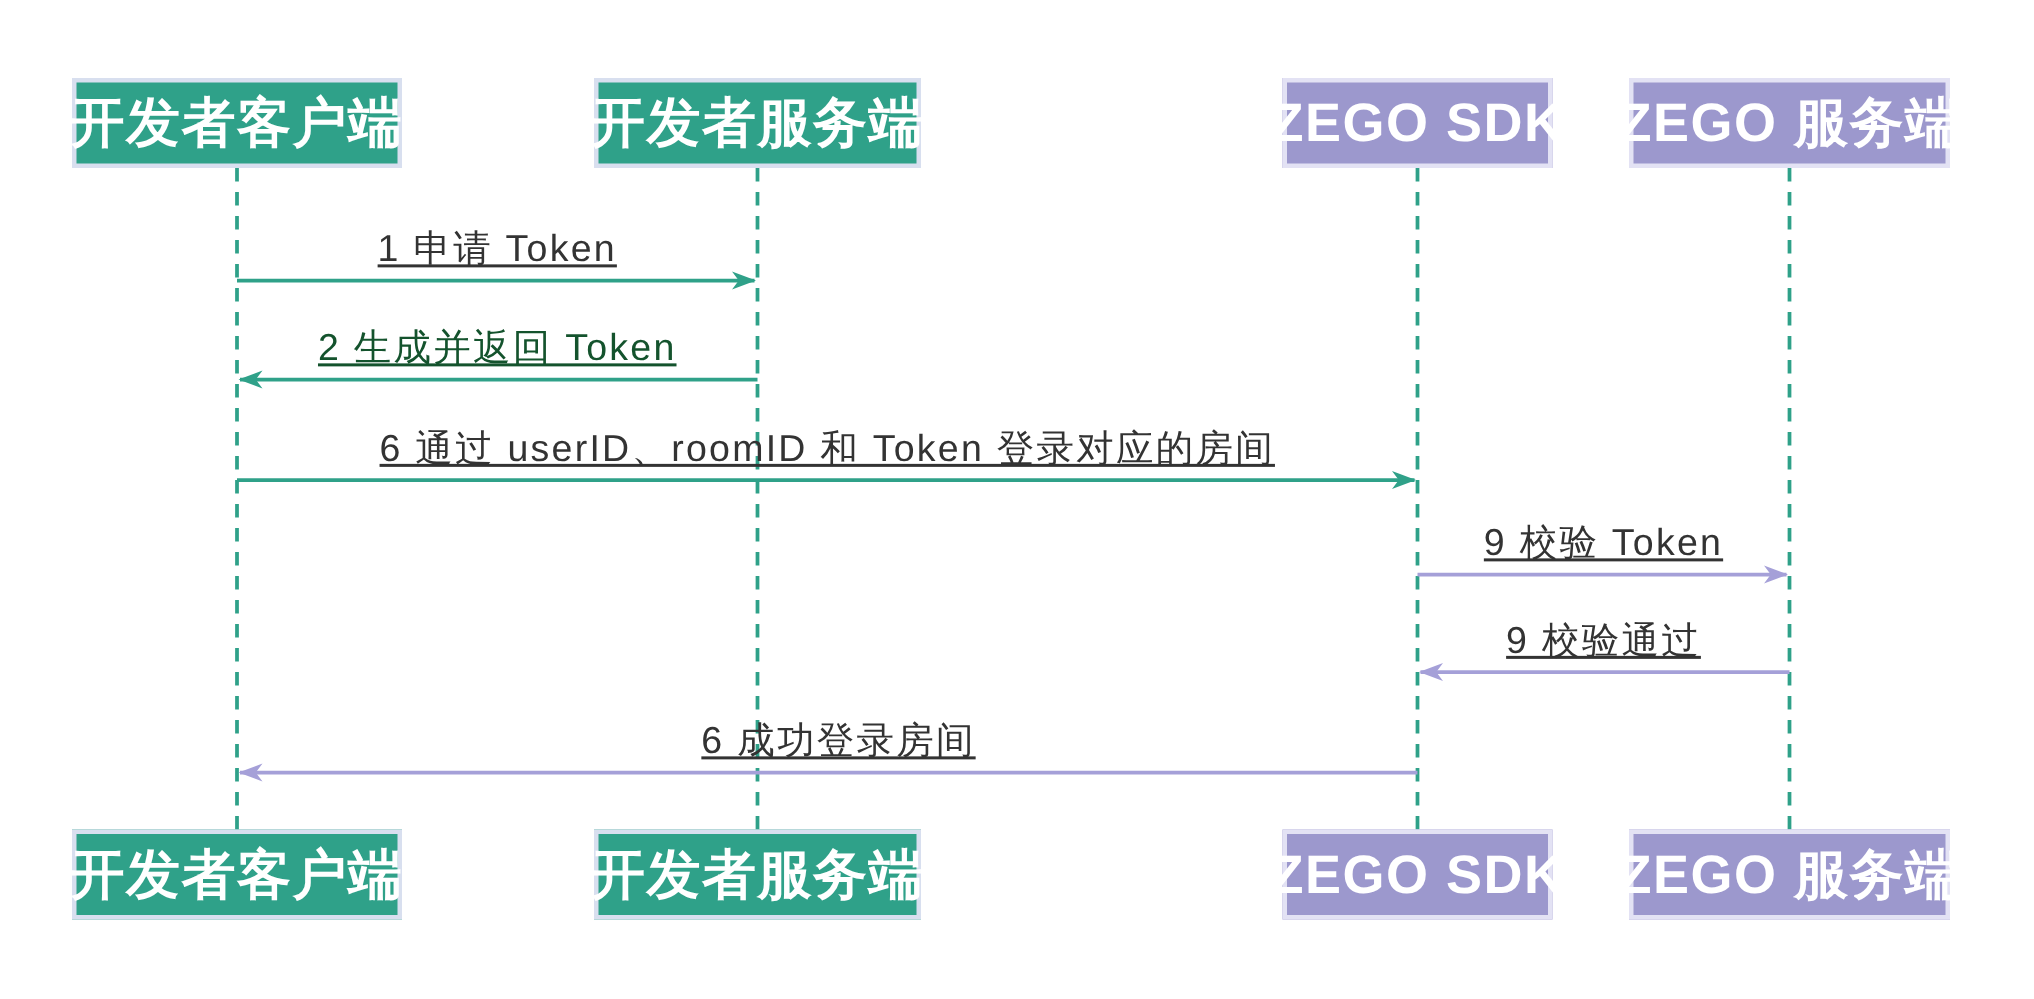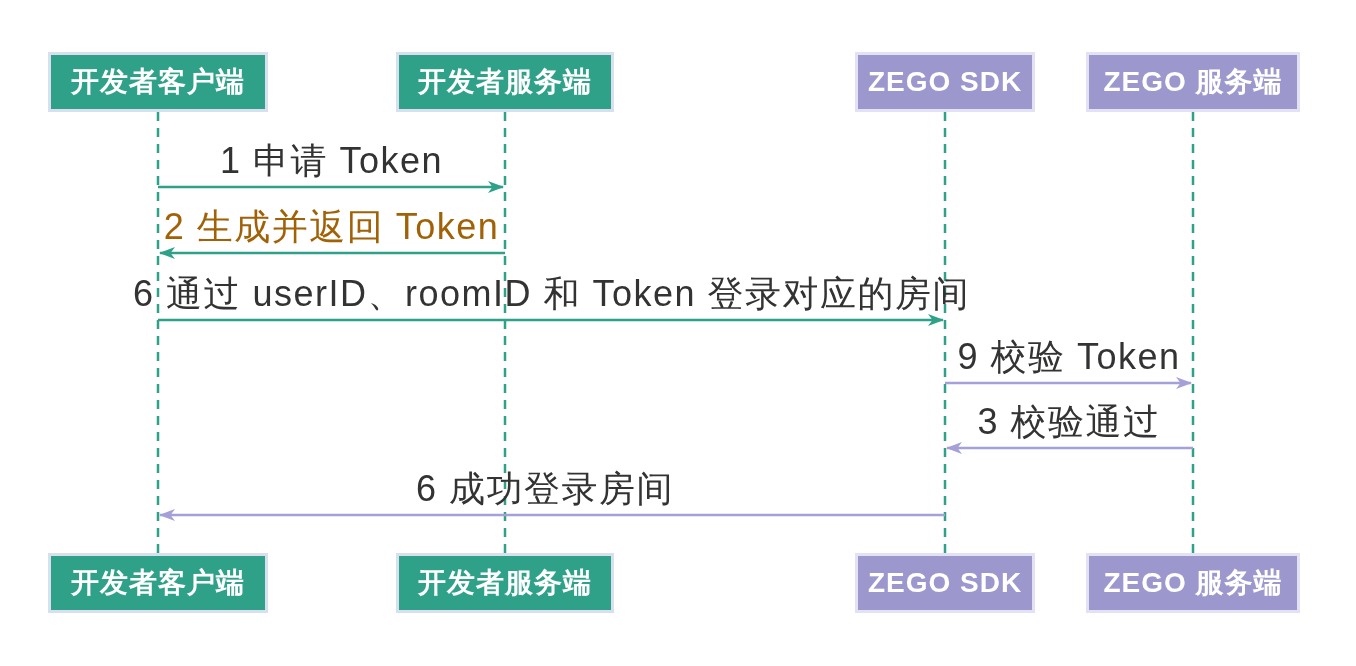--- a/index.html
+++ b/index.html
@@ -16,40 +16,41 @@
     left: 0; top: 0;
     width: 1356px; height: 666px;
   }
   .actor-box {
     position: absolute;
     height: 60px;
     box-sizing: border-box;
     display: flex;
     align-items: center;
     justify-content: center;
-    font-size: 28px;
+    font-size: 36px;
     font-weight: 600;
     letter-spacing: 1px;
     white-space: nowrap;
   }
   .actor-box.green {
     background: var(--green-fill);
     border: 3px solid var(--green-border);
   }
   .actor-box.purple {
     background: var(--purple-fill);
     border: 3px solid var(--purple-border);
   }
   .msg-label {
     position: absolute;
     transform: translate(-50%, -100%);
     white-space: nowrap;
-    font-size: 36px;
+    font-size: 25px;
     letter-spacing: 1.5px;
     line-height: 1.15;
+    text-decoration: underline;
   }
 </style>
 </head>
 <body>
 
 <div class="canvas" id="canvas" style="--green-fill: #2FA189; --purple-fill: #9C98CD; --green-border: #D8DFEF; --purple-border: #E3E2F4; background: rgb(255, 255, 255);">
   <svg class="layer" id="diagram-svg" xmlns="http://www.w3.org/2000/svg">
     <defs>
       <marker id="arrow-green" markerUnits="userSpaceOnUse" markerWidth="20" markerHeight="16" refX="15" refY="7" orient="auto">
         <path d="M0,1 L16,7 L0,13 L4.5,7 Z" fill="#2FA189"></path>
@@ -94,19 +95,19 @@
       </div>
       <div class="actor-box purple" style="left: 1086px; width: 214px; top: 52px; color: rgb(255, 255, 255);">
         <span>ZEGO 服务端</span>
       </div>
       <div class="actor-box purple" style="left: 1086px; width: 214px; top: 553px; color: rgb(255, 255, 255);">
         <span>ZEGO 服务端</span>
       </div>
     </div>
   <div id="labels">
       <div class="msg-label" style="left: 331.5px; top: 181px; color: rgb(51, 51, 51);">1 申请 Token</div>
-      <div class="msg-label" style="left: 331.5px; top: 247px; color: #a16207;">2 生成并返回 Token</div>
+      <div class="msg-label" style="left: 331.5px; top: 247px; color: #14532d;">2 生成并返回 Token</div>
       <div class="msg-label" style="left: 551.5px; top: 314px; color: rgb(51, 51, 51);">6 通过 userID、roomID 和 Token 登录对应的房间</div>
       <div class="msg-label" style="left: 1069px; top: 377px; color: rgb(51, 51, 51);">9 校验 Token</div>
-      <div class="msg-label" style="left: 1069px; top: 442px; color: rgb(51, 51, 51);">3 校验通过</div>
-      <div class="msg-label" style="left: 545px; top: 509px; color: rgb(51, 51, 51);">6 成功登录房间</div>
+      <div class="msg-label" style="left: 1069px; top: 442px; color: rgb(51, 51, 51);">9 校验通过</div>
+      <div class="msg-label" style="left: 559px; top: 509px; color: rgb(51, 51, 51);">6 成功登录房间</div>
     </div>
 </div>
 
 </body></html>

